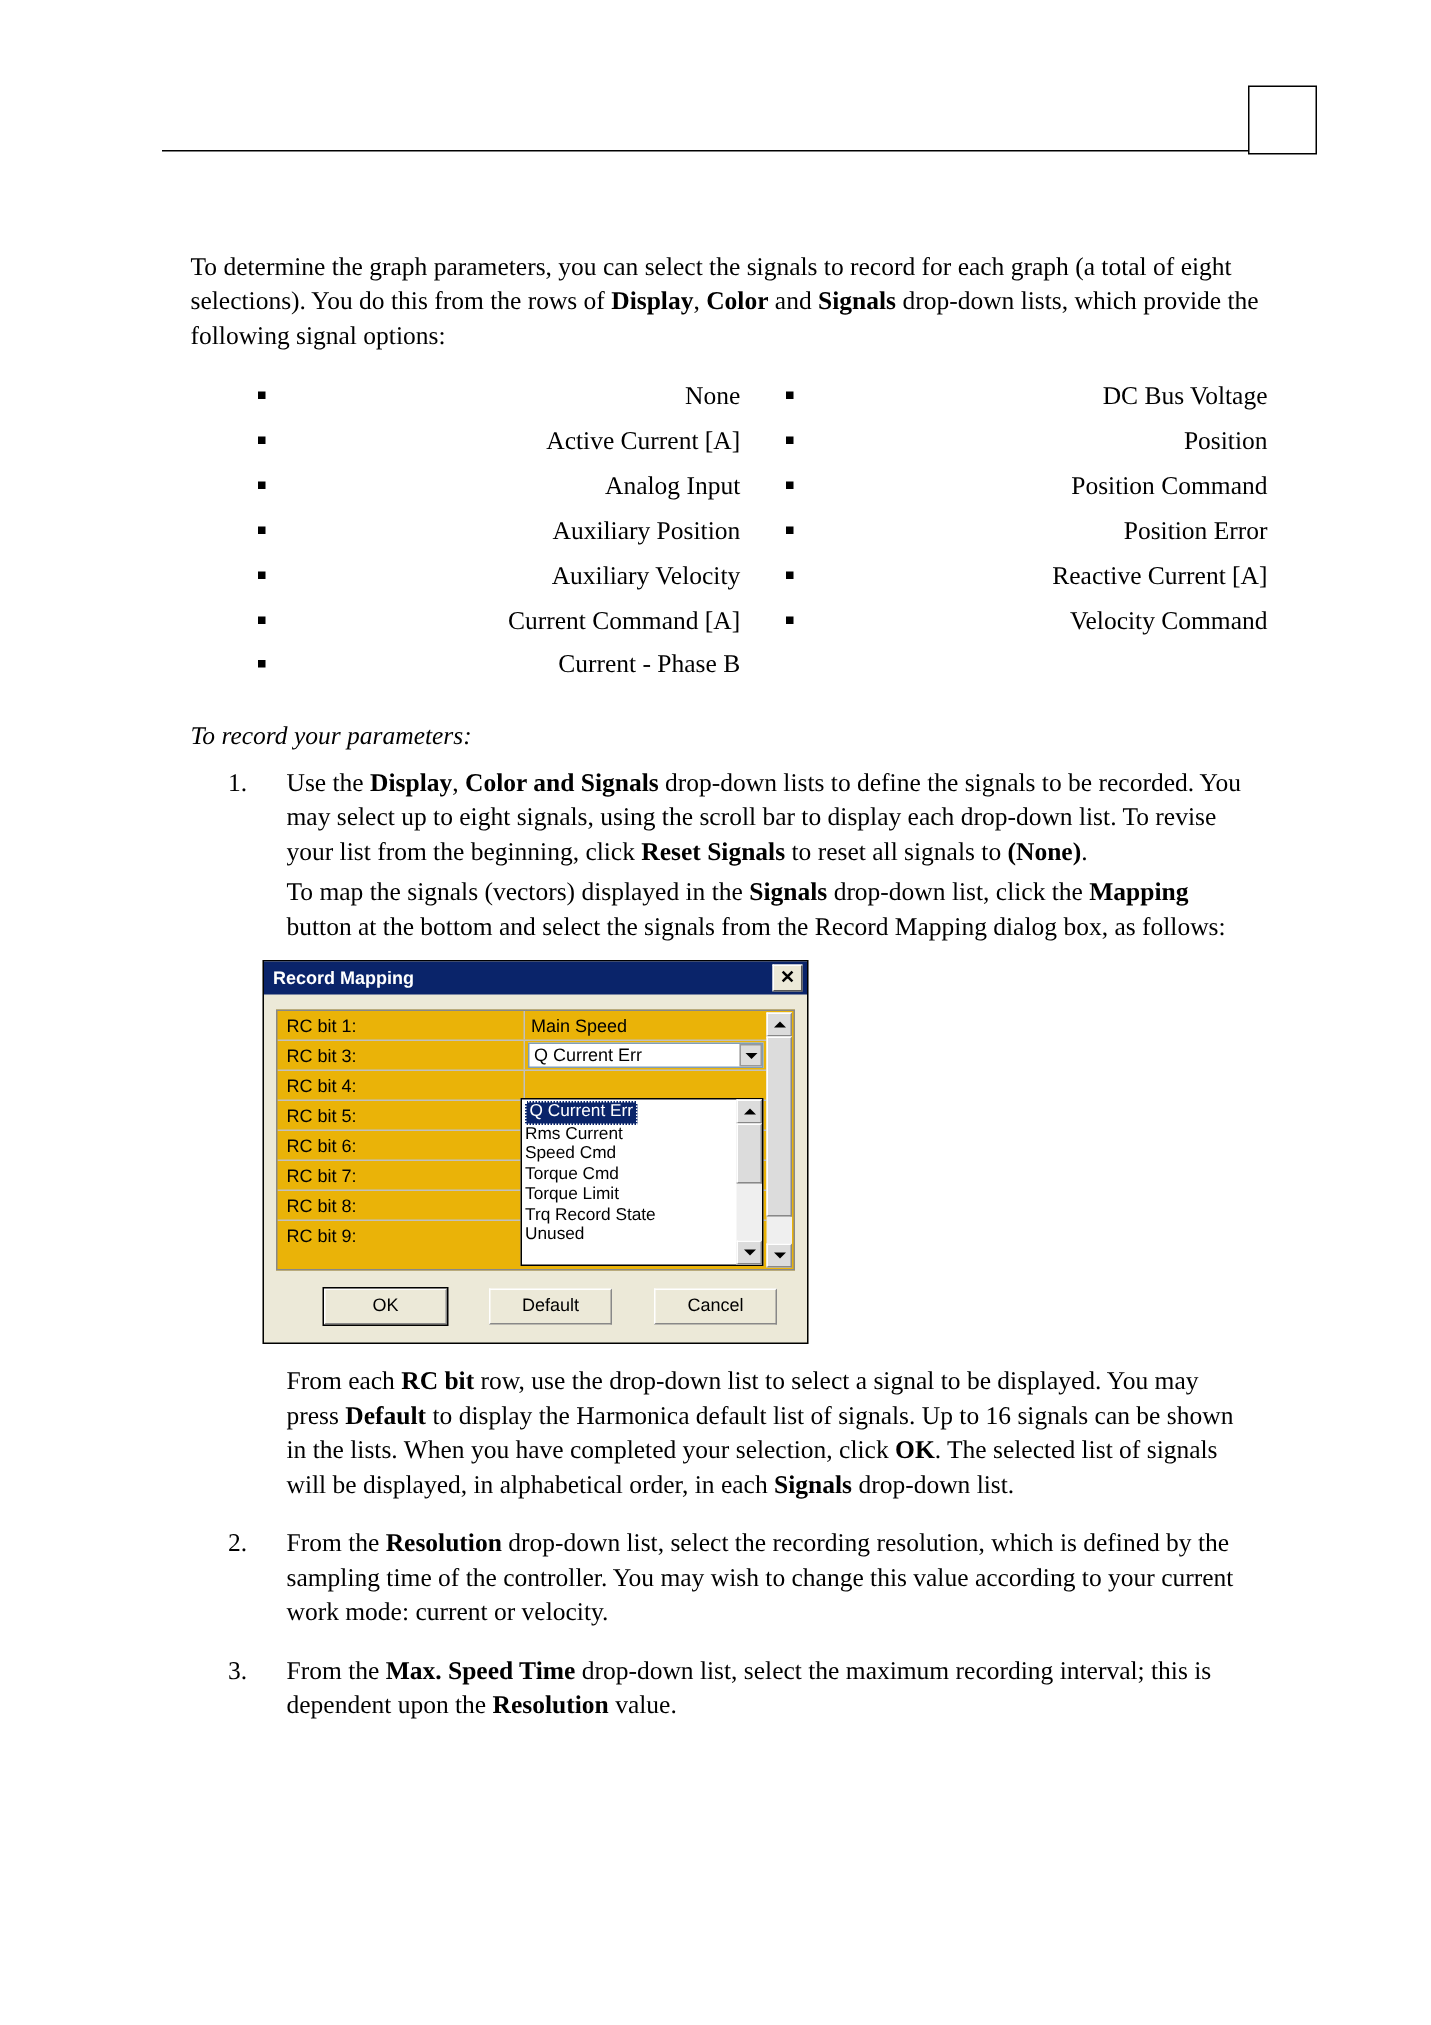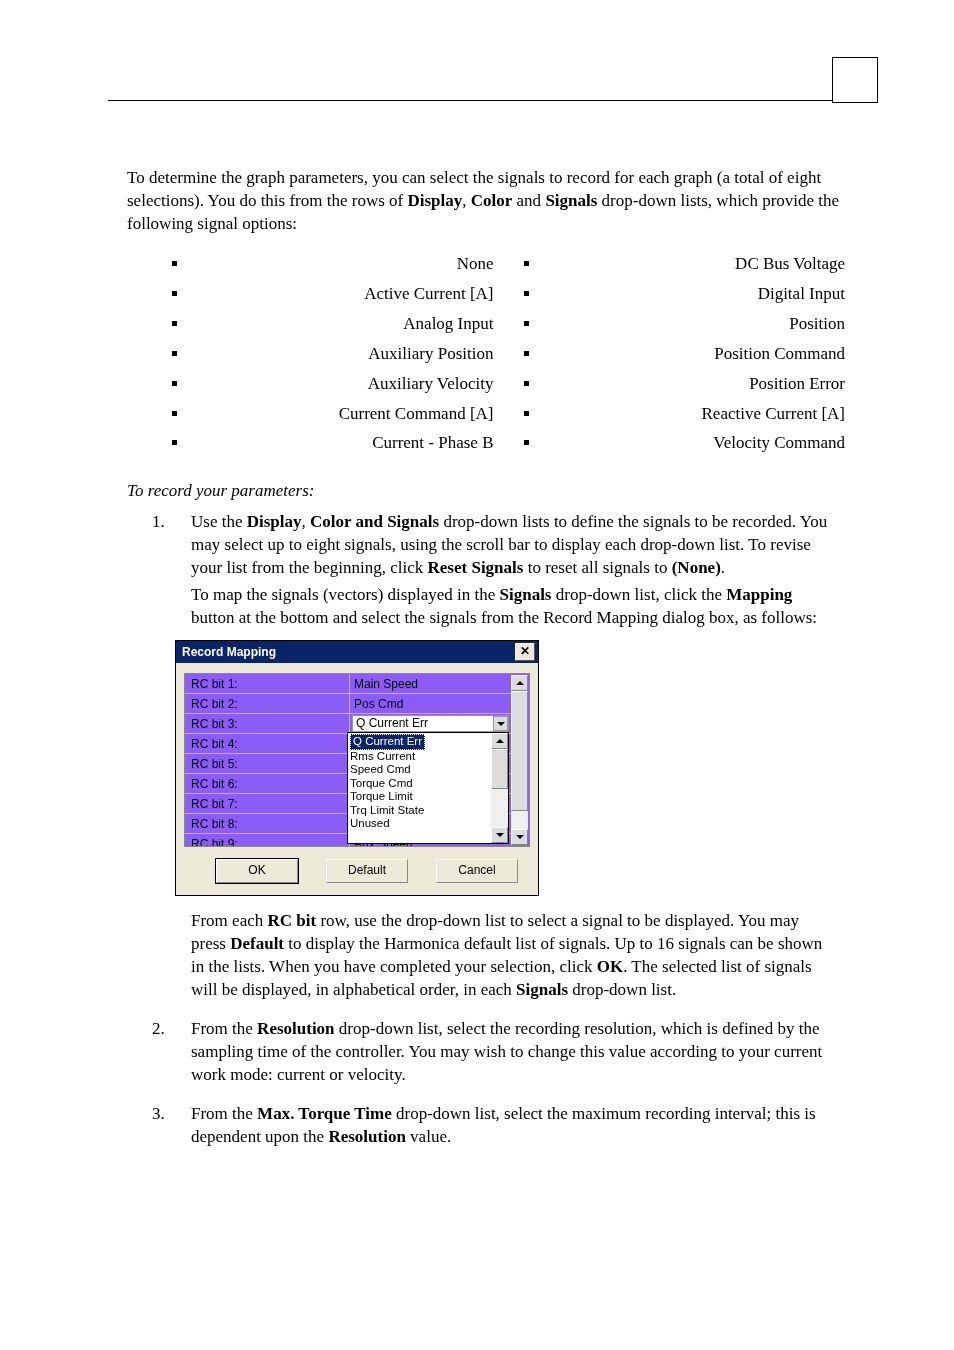--- a/index.html
+++ b/index.html
@@ -105,21 +105,21 @@
     font-size: 12px;
     font-weight: bold;
     text-align: center;
     line-height: 14px;
   }
   .dlg-body {
     padding: 10px 8px 12px 8px;
   }
   .grid-wrap {
     border: 1px solid #888;
-    background: #8b5cf6;
+    background: #eab308;
     height: 172px;
     position: relative;
     overflow: hidden;
   }
   .grid-rows {
     position: absolute;
     left: 0; right: 18px; top: 0;
   }
   .grow {
     display: flex;
@@ -267,21 +267,20 @@
         <li>Analog Input</li>
         <li>Auxiliary Position</li>
         <li>Auxiliary Velocity</li>
         <li>Current Command [A]</li>
         <li>Current - Phase B</li>
       </ul>
     </div>
     <div class="col">
       <ul class="sqlist">
         <li>DC Bus Voltage</li>
-        <li>Digital Input</li>
         <li>Position</li>
         <li>Position Command</li>
         <li>Position Error</li>
         <li>Reactive Current [A]</li>
         <li>Velocity Command</li>
       </ul>
     </div>
   </div>
 
   <p class="italic">To record your parameters:</p>
@@ -299,24 +298,20 @@
         <div class="titlebar">
           <span>Record Mapping</span>
           <div class="close-btn">✕</div>
         </div>
         <div class="dlg-body">
           <div class="grid-wrap">
             <div class="grid-rows">
               <div class="grow">
                 <div class="gcell-l">RC bit 1:</div>
                 <div class="gcell-r">Main Speed</div>
-              </div>
-              <div class="grow">
-                <div class="gcell-l">RC bit 2:</div>
-                <div class="gcell-r">Pos Cmd</div>
               </div>
               <div class="grow">
                 <div class="gcell-l">RC bit 3:</div>
                 <div class="gcell-r">
                   <div class="combo">
                     <span>Q Current Err</span>
                     <div class="combo-arrow">
                         <div class="tri-down"></div>
                       </div>
                   </div>
@@ -358,21 +353,21 @@
                 </div>
             </div>
 
             <div class="listbox">
               <div class="listbox-items">
                 <div><span class="li-sel">Q Current Err</span></div>
                 <div>Rms Current</div>
                 <div>Speed Cmd</div>
                 <div>Torque Cmd</div>
                 <div>Torque Limit</div>
-                <div>Trq Limit State</div>
+                <div>Trq Record State</div>
                 <div>Unused</div>
               </div>
               <div class="scrollbar-v inner">
                 <div class="sb-btn top">
                     <div class="tri-up"></div>
                   </div>
                 <div class="sb-thumb" style="top:16px;height:40px"></div>
                 <div class="sb-btn bot">
                     <div class="tri-down"></div>
                   </div>
@@ -394,18 +389,18 @@
     </li>
 
     <li>
       <p>
         <span>From the </span><b>Resolution</b><span> drop-down list, select the recording resolution, which is defined by the sampling time of the controller. You may wish to change this value according to your current work mode: current or velocity.</span>
       </p>
     </li>
 
     <li>
       <p>
-        <span>From the </span><b>Max. Torque Time</b><span> drop-down list, select the maximum recording interval; this is dependent upon the </span><b>Resolution</b><span> value.</span>
+        <span>From the </span><b>Max. Speed Time</b><span> drop-down list, select the maximum recording interval; this is dependent upon the </span><b>Resolution</b><span> value.</span>
       </p>
     </li>
   </ol>
 
 </div>
 
 </body></html>

